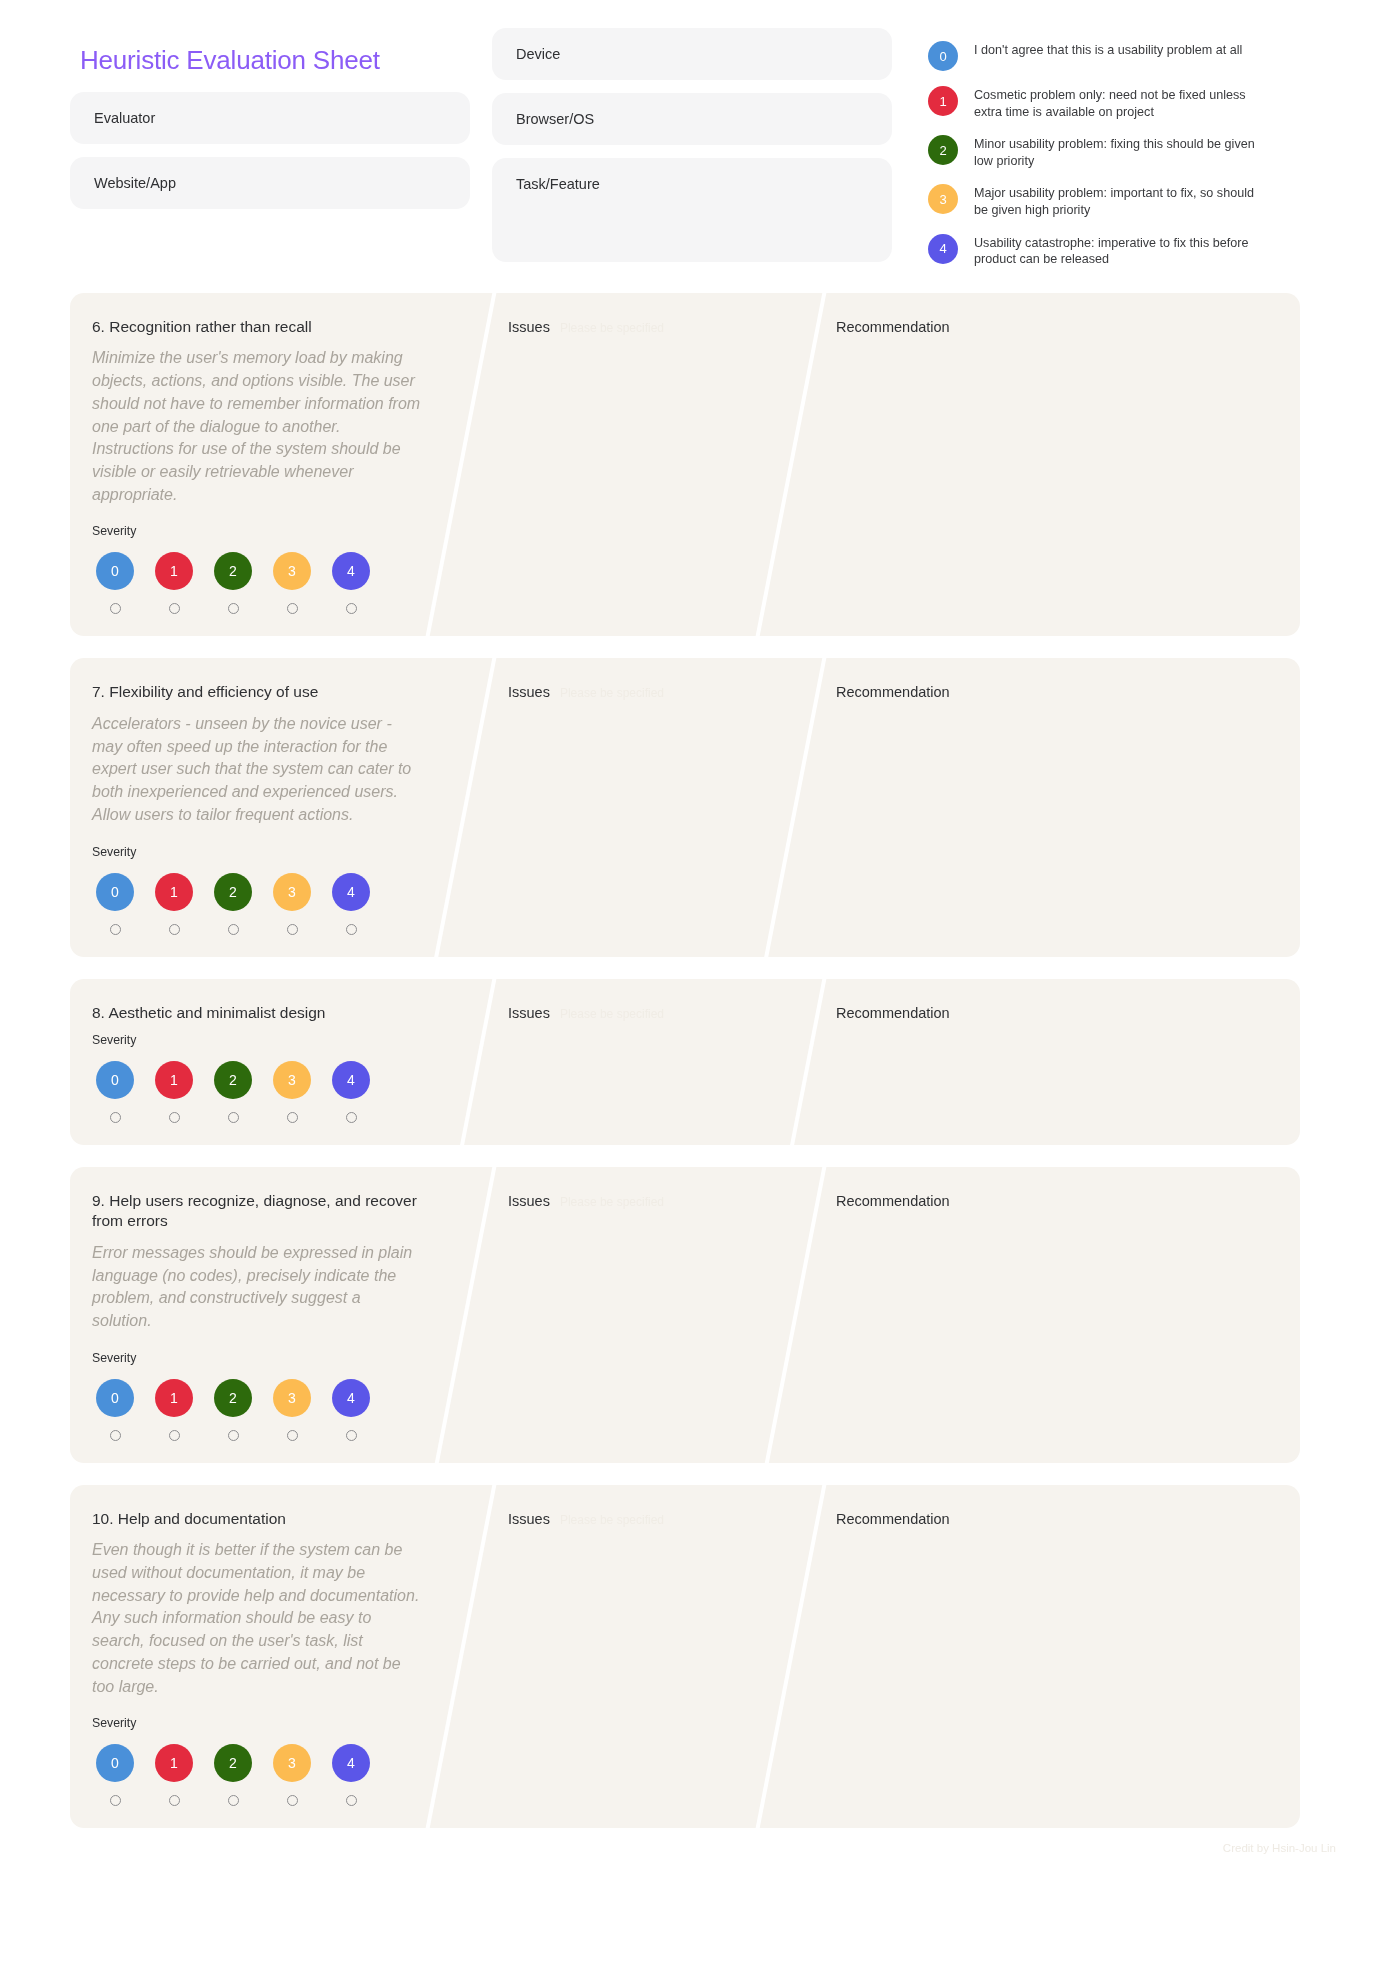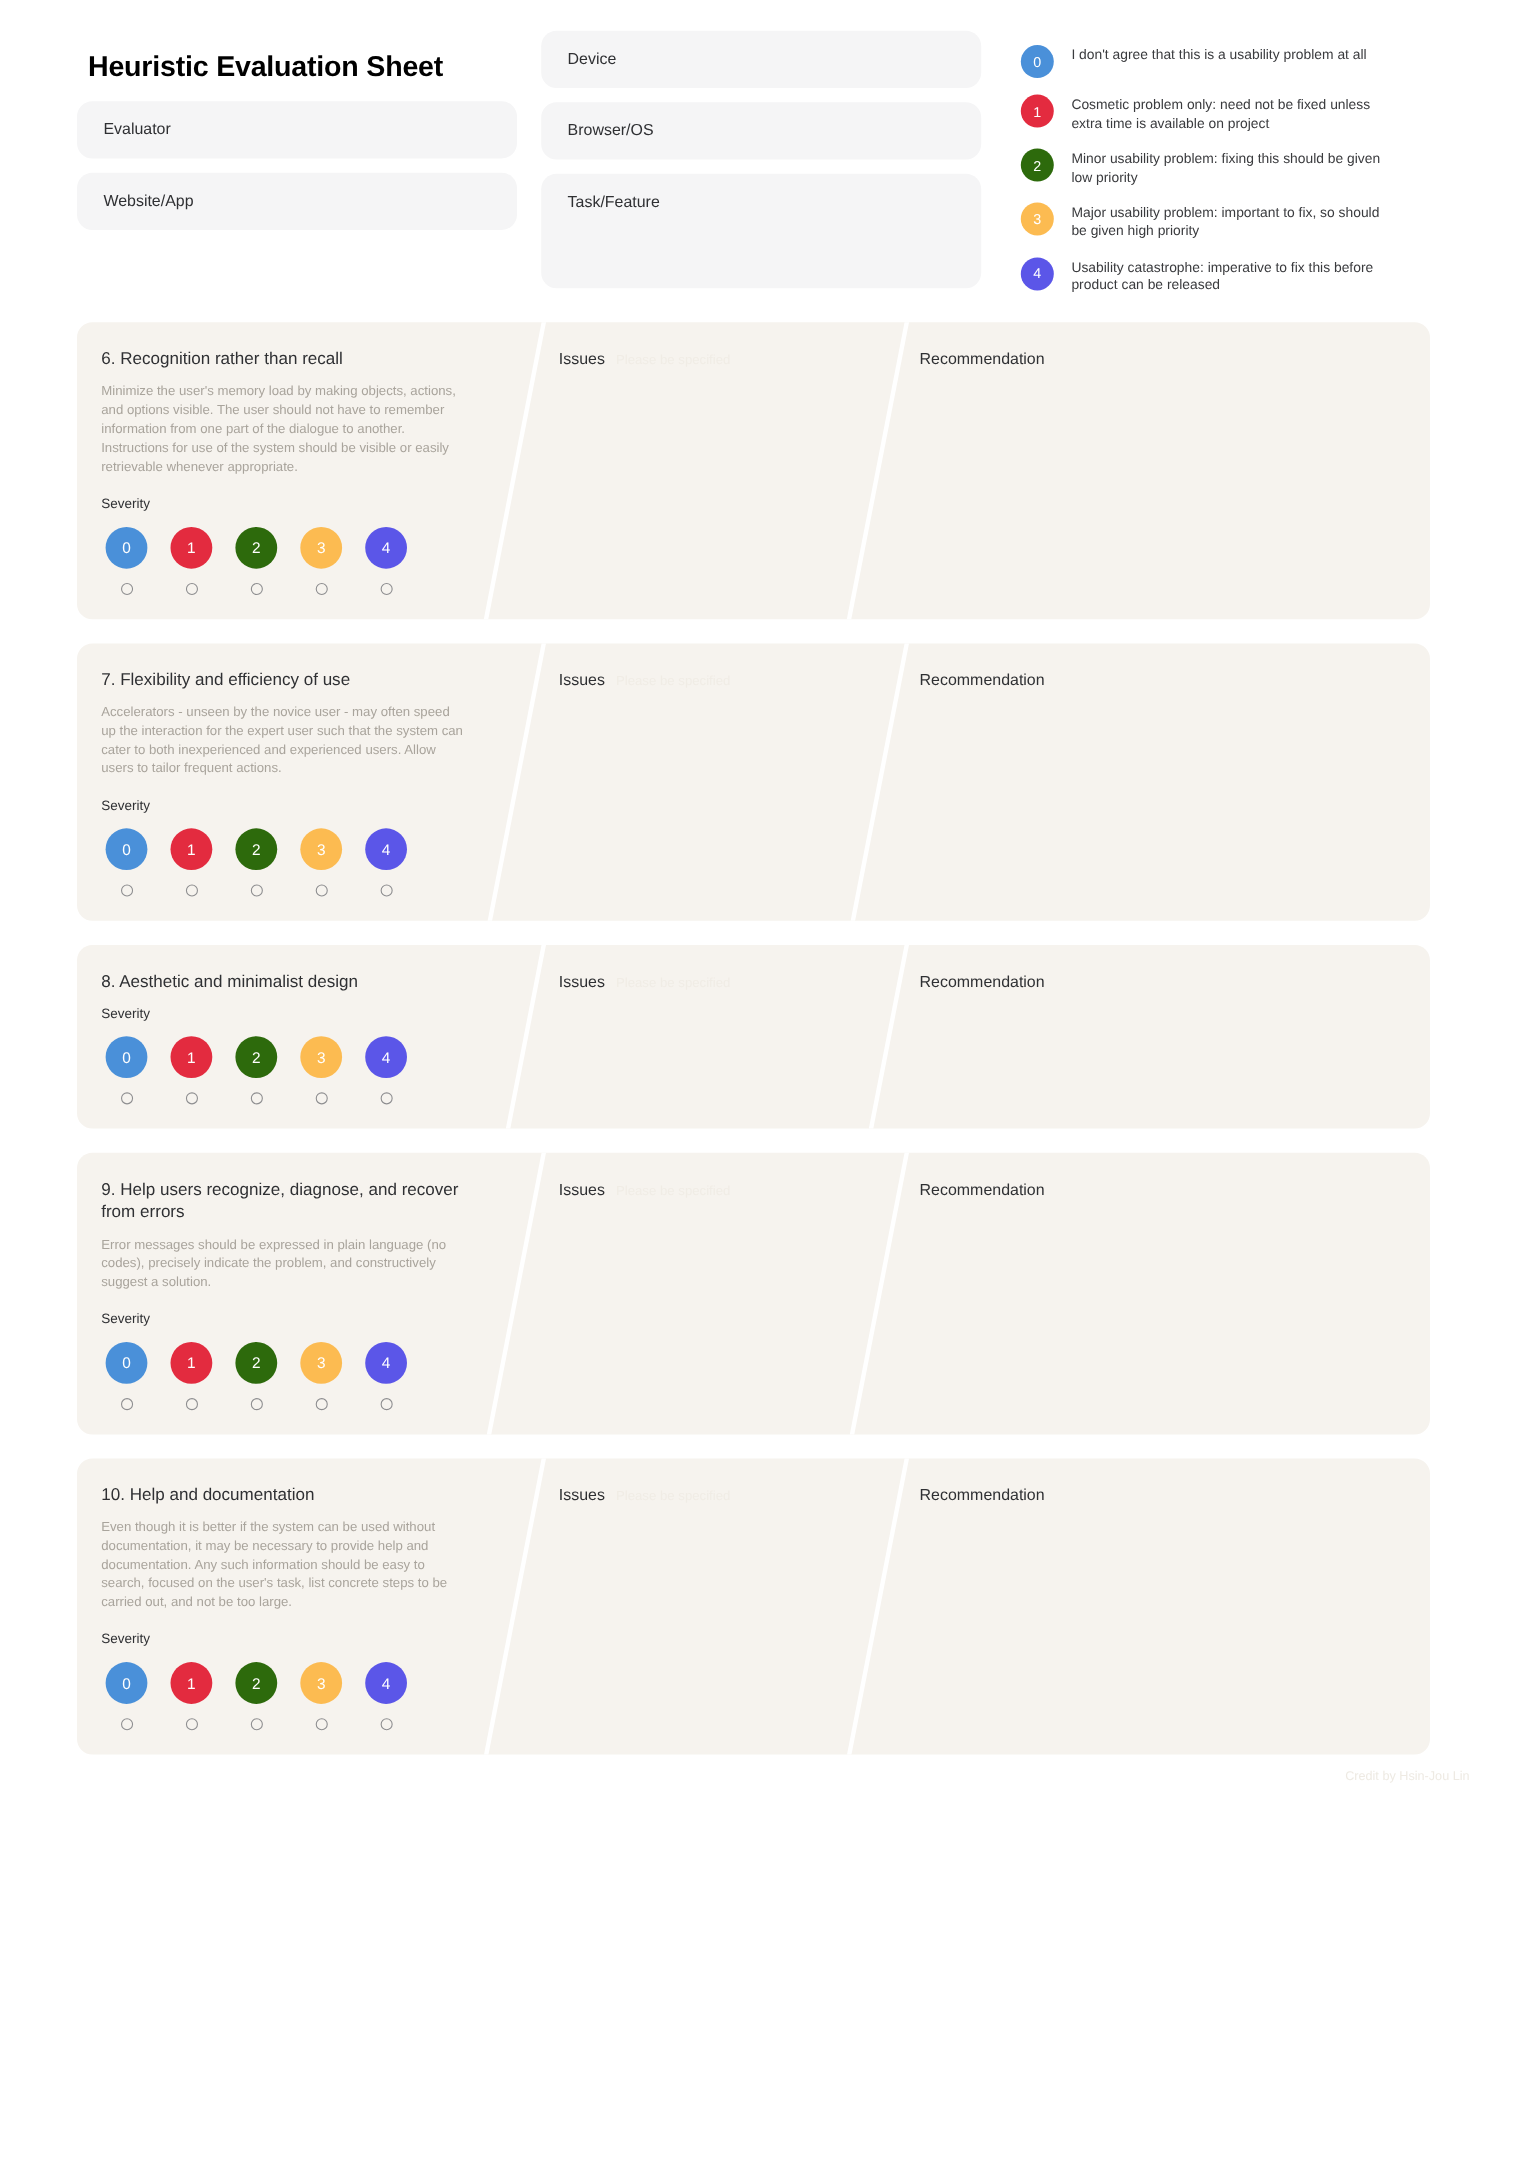--- a/index.html
+++ b/index.html
@@ -27,22 +27,22 @@
     padding: 28px 64px 0 70px;
     gap: 22px;
   }
 
   .header-col-left  { width: 400px; flex: 0 0 400px; }
   .header-col-mid   { width: 400px; flex: 0 0 400px; }
   .header-col-right { flex: 1 1 auto; padding-left: 14px; padding-top: 10px; }
 
   .sheet-title {
     font-size: 26px;
-    font-weight: 700;
-    color: #000000;
+    font-weight: 400;
+    color: #8b5cf6;
     letter-spacing: -0.2px;
     height: 64px;
     display: flex;
     align-items: center;
     padding-left: 10px;
   }
 
   .field {
     background: #f5f5f6;
     border-radius: 14px;
@@ -109,25 +109,26 @@
   .card-title {
     font-size: 15.5px;
     font-weight: 400;
     color: #2f3033;
     line-height: 1.32;
     margin-bottom: 10px;
     max-width: 330px;
   }
 
   .card-desc {
-    font-size: 12px;
+    font-size: 16px;
     line-height: 1.42;
     color: #a9a49c;
     max-width: 330px;
     margin-bottom: 18px;
+    font-style: italic;
   }
 
   .severity-label {
     font-size: 12.3px;
     color: #2f3033;
     margin-bottom: 14px;
   }
 
   .severity-row { display: flex; gap: 21px; padding-left: 4px; }
   .severity-item { display: flex; flex-direction: column; align-items: center; }

